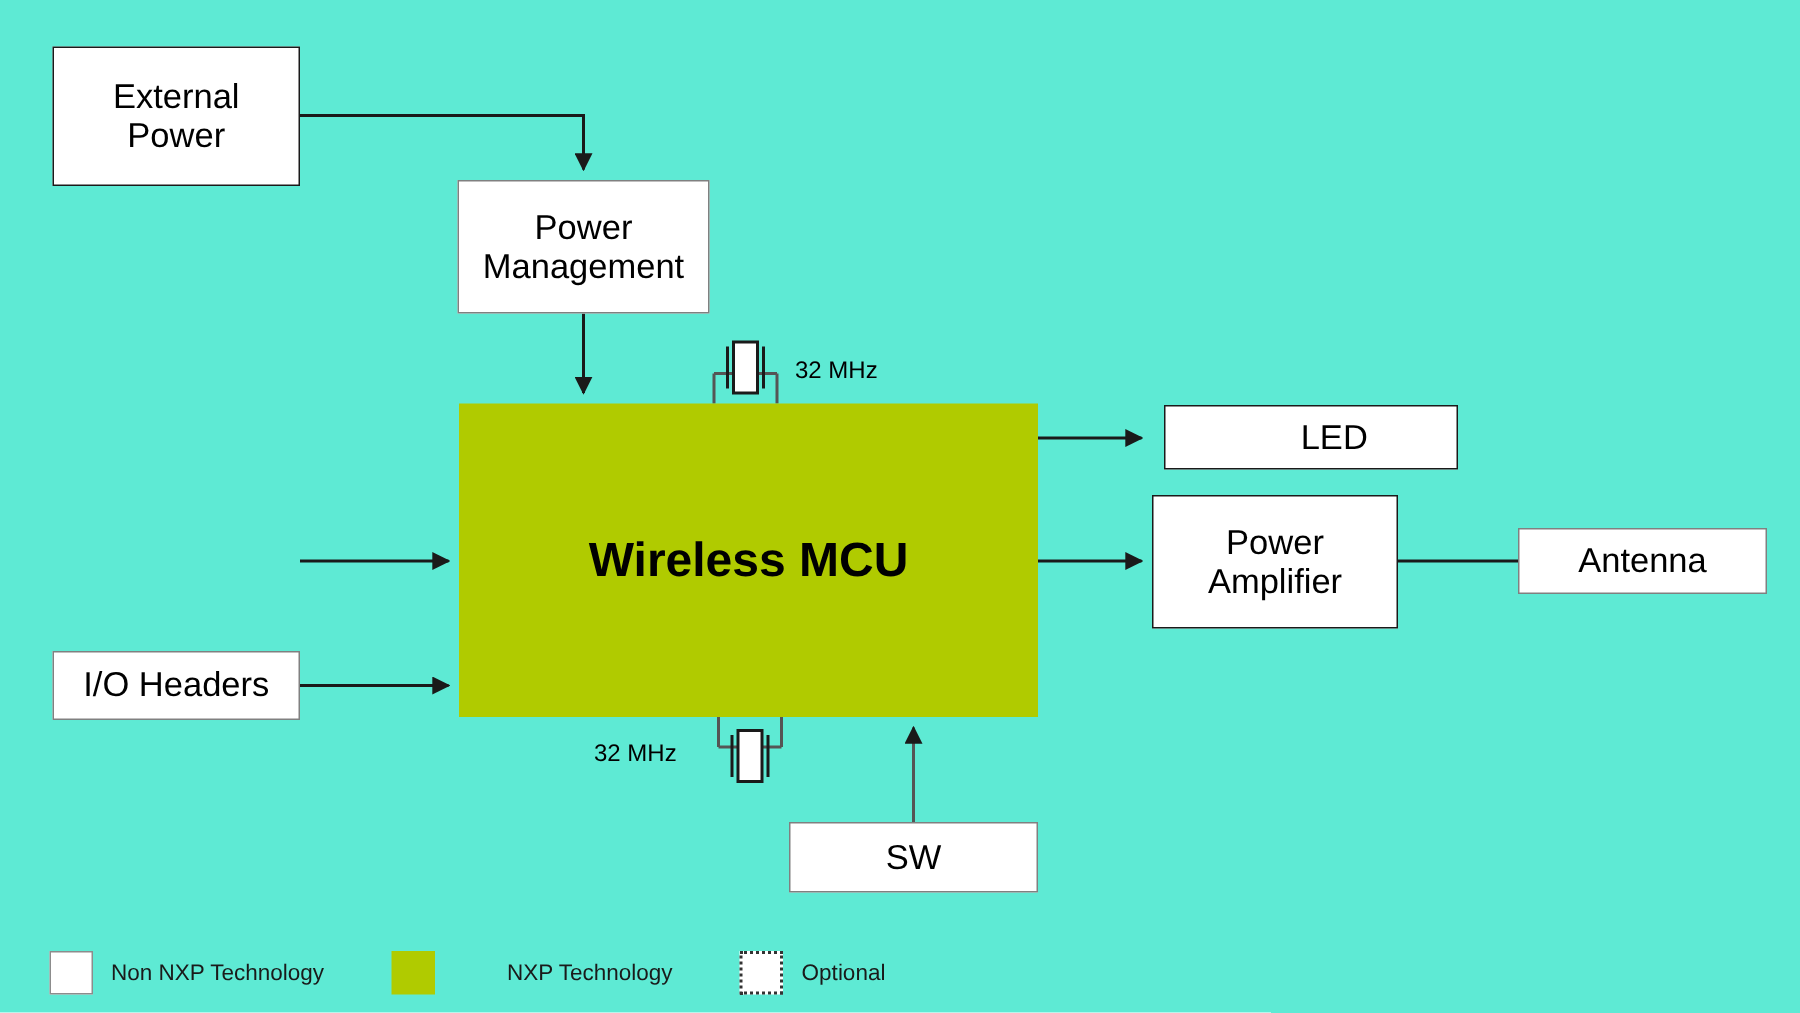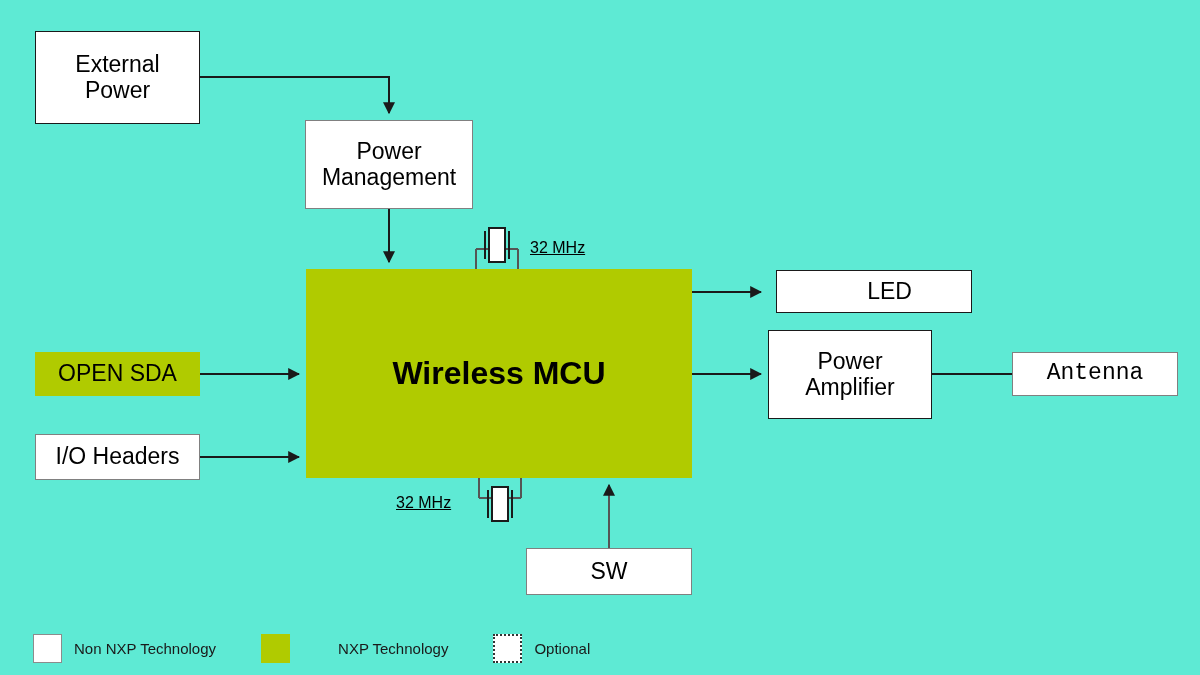--- a/index.html
+++ b/index.html
@@ -49,21 +49,20 @@
     top: 0;
     width: 1200px;
     height: 675px;
     pointer-events: none;
   }
   .xtal-label {
     position: absolute;
     font-size: 16px;
     color: #000000;
     white-space: nowrap;
-    text-decoration: underline;
   }
   
   #legend {
     position: absolute;
     left: 33px;
     top: 634px;
     display: flex;
     align-items: center;
   }
   .legend-item {
@@ -138,32 +137,31 @@
     <line x1="488" y1="490" x2="488" y2="518" stroke="#1a1a1a" stroke-width="2"></line>
     <line x1="512" y1="490" x2="512" y2="518" stroke="#1a1a1a" stroke-width="2"></line>
   </svg>
 
   <div class="blk dark-border" style="left:35px; top:31px; width:165px; height:93px;">External
 Power</div>
 
   <div class="blk" style="left:305px; top:120px; width:168px; height:89px;">Power
 Management</div>
 
-  <div class="blk green" style="left:35px; top:352px; width:165px; height:44px;">OPEN SDA</div>
 
   <div class="blk" style="left:35px; top:434px; width:165px; height:46px;">I/O Headers</div>
 
   <div class="blk mcu" style="left:306px; top:269px; width:386px; height:209px;">Wireless MCU</div>
 
   <div class="blk dark-border" style="left:776px; top:270px; width:196px; height:43px;padding-left:31px;">LED</div>
 
   <div class="blk dark-border" style="left:768px; top:330px; width:164px; height:89px;">Power
 Amplifier</div>
 
-  <div class="blk" style="left:1012px; top:352px; width:166px; height:44px;font-family:Liberation Mono, monospace;">Antenna</div>
+  <div class="blk" style="left:1012px; top:352px; width:166px; height:44px;">Antenna</div>
 
   <div class="blk" style="left:526px; top:548px; width:166px; height:47px;">SW</div>
 
   <div class="xtal-label" style="left:530px; top:239px;">32 MHz</div>
 
   <div class="xtal-label" style="left:396px; top:494px;">32 MHz</div>
 
   <div id="legend">
     <div class="legend-item" style="margin-right:45px;">
       <span class="legend-swatch"></span>

